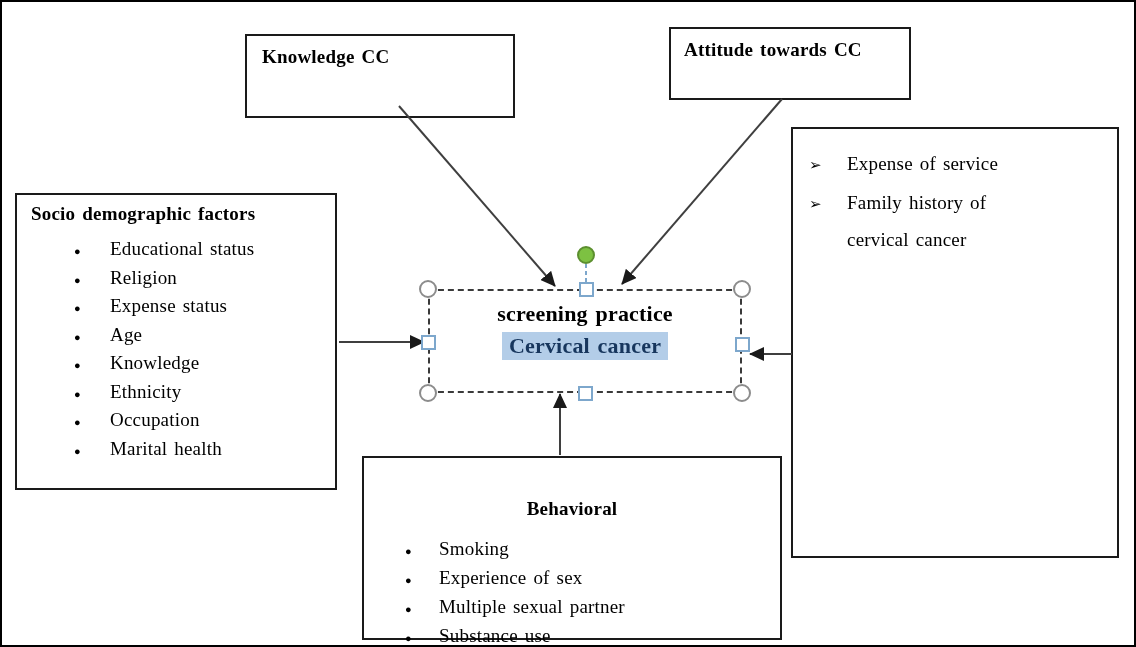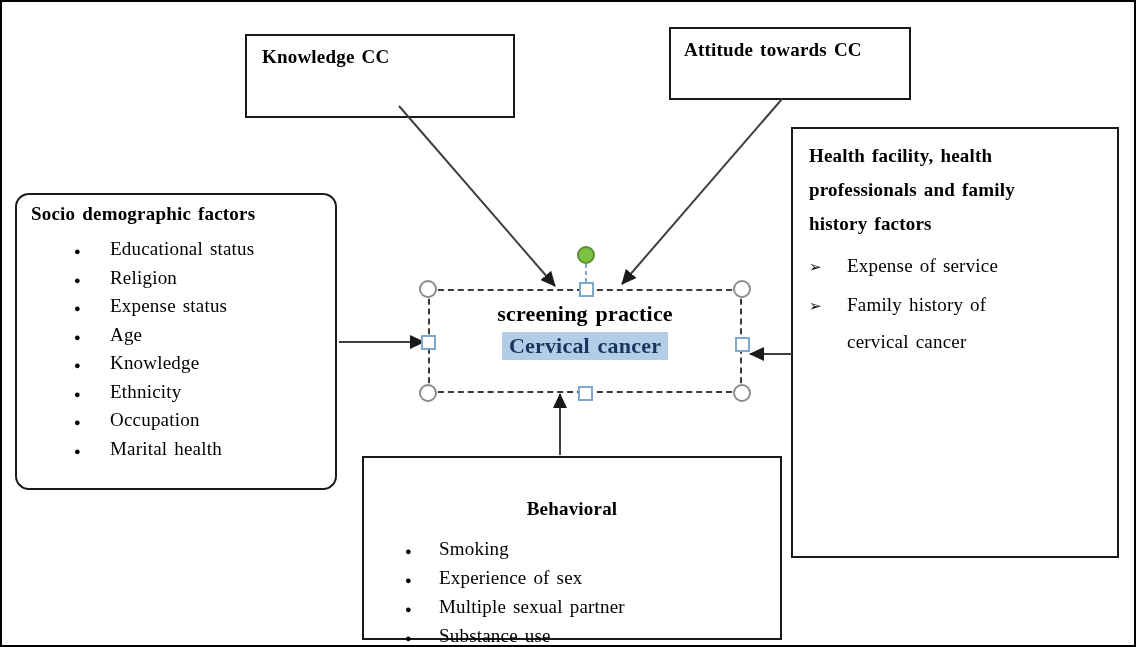--- a/index.html
+++ b/index.html
@@ -27,21 +27,21 @@
     background: #ffffff;
     z-index: 1;
   }
   .box-title {
     font-weight: bold;
     font-size: 19px;
   }
   #knowledge-box { left: 243px; top: 20px; width: 270px; height: 84px; padding: 10px 0 0 15px; margin-top: 12px; }
   #attitude-box  { left: 667px; top: 25px; width: 242px; height: 73px; padding: 10px 0 0 13px; }
 
-  #socio-box { left: 13px; top: 191px; width: 322px; height: 297px; padding: 8px 0 0 14px; border-radius: 14px; }
+  #socio-box { left: 13px; top: 191px; width: 322px; height: 297px; padding: 8px 0 0 14px; }
   #socio-box ul { margin: 13px 0 0 0; padding: 0; list-style: none; }
   #socio-box li { display: flex; align-items: baseline; height: 28.5px; font-size: 19px; }
   #socio-box .bullet { width: 36px; padding-left: 43px; font-size: 11px; }
 
   #health-box { left: 789px; top: 125px; width: 328px; height: 431px; padding: 10px 0 0 16px; }
   #health-box .box-title { line-height: 34px; width: 260px; }
   #health-box .box-title span { display: block; }
   #health-box ul { margin: 6px 0 0 0; padding: 0; list-style: none; }
   #health-box li { display: flex; align-items: baseline; font-size: 19px; line-height: 37px; }
   #health-box .bullet { width: 38px; font-size: 15px; line-height: 37px; }
@@ -123,25 +123,20 @@
           <span>Occupation</span>
         </li>
       <li>
           <span class="bullet">●</span>
           <span>Marital health</span>
         </li>
     </ul>
   </div>
 
   <div class="box" id="health-box">
-    <div class="box-title">
-      <span>Health facility, health</span>
-      <span>professionals and family</span>
-      <span>history factors</span>
-    </div>
     <ul>
       <li>
           <span class="bullet">➢</span>
           <span>Expense of service</span>
         </li>
       <li>
           <span class="bullet">➢</span>
           <span class="wrap-narrow">Family history of cervical cancer</span>
         </li>
     </ul>

